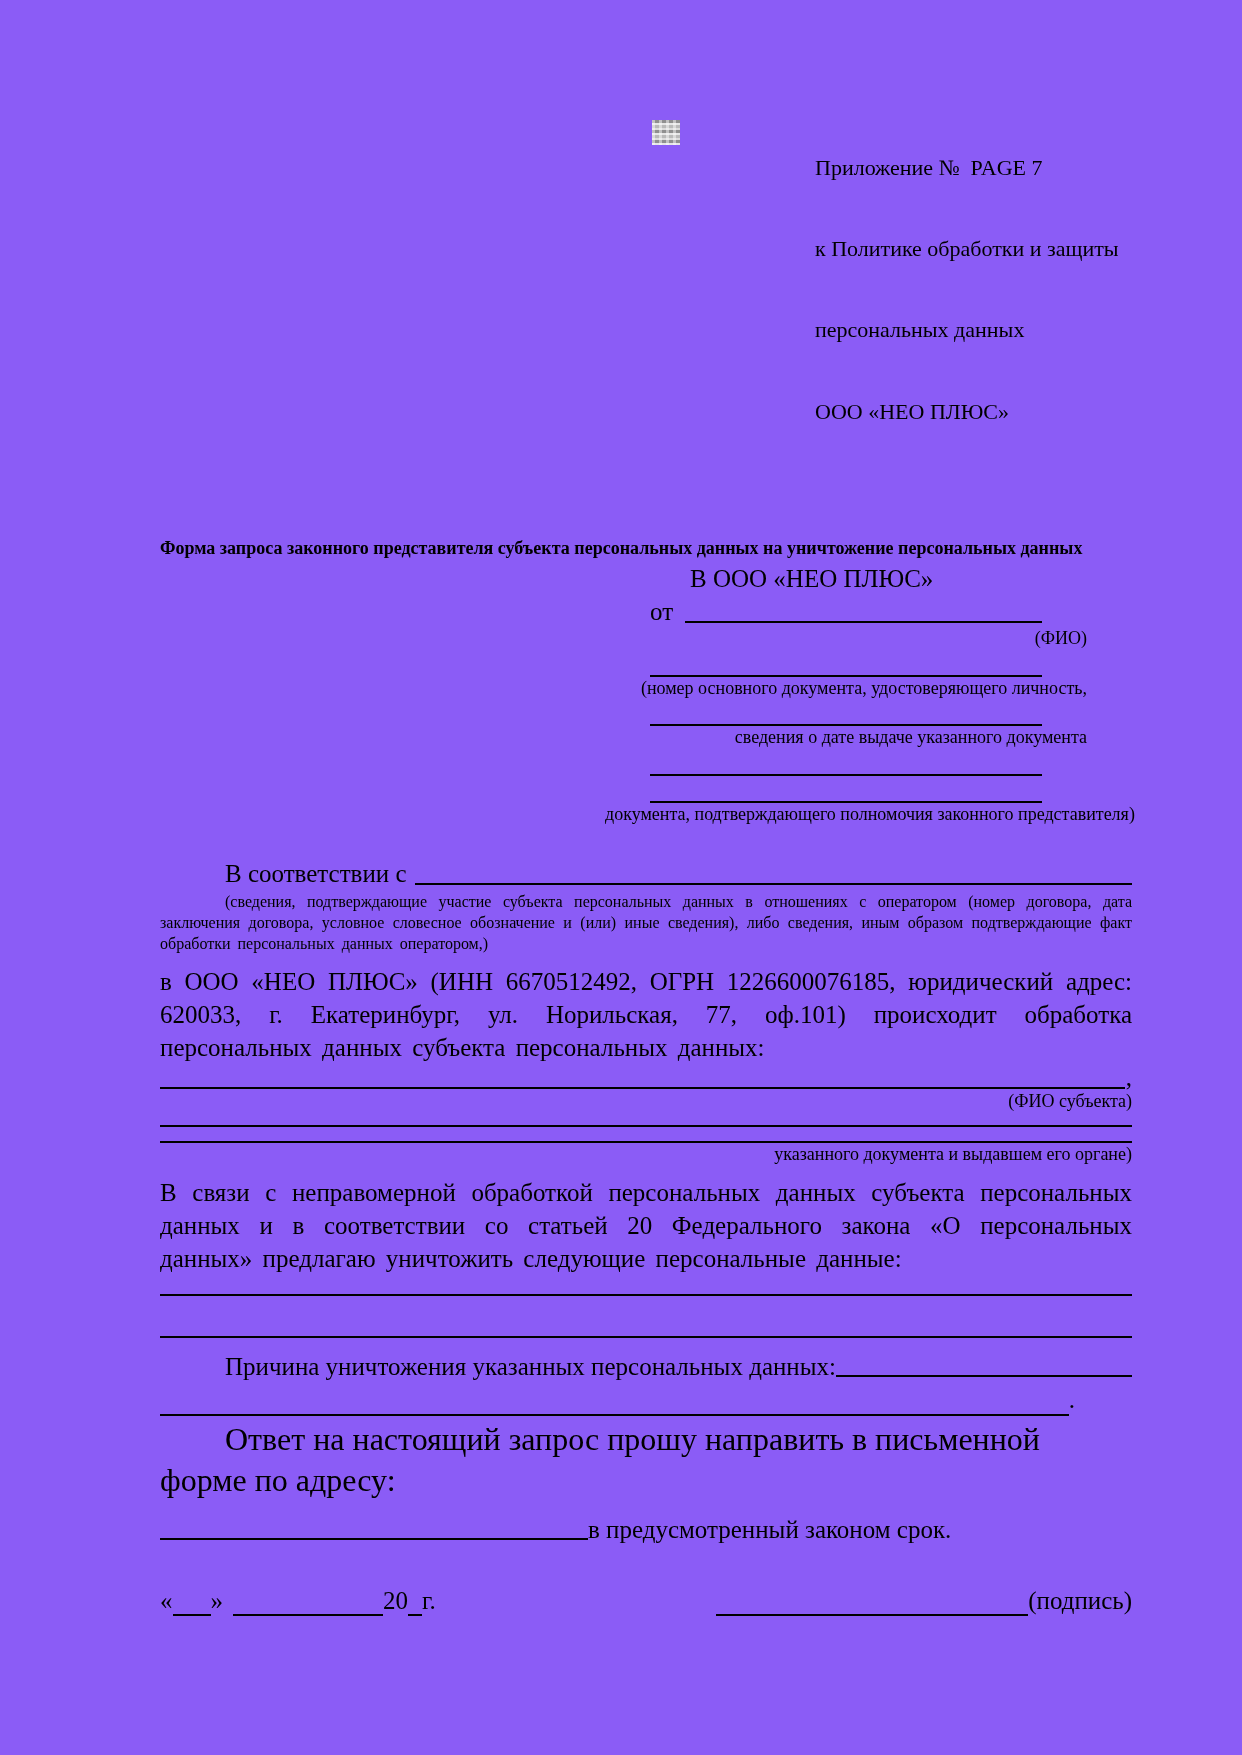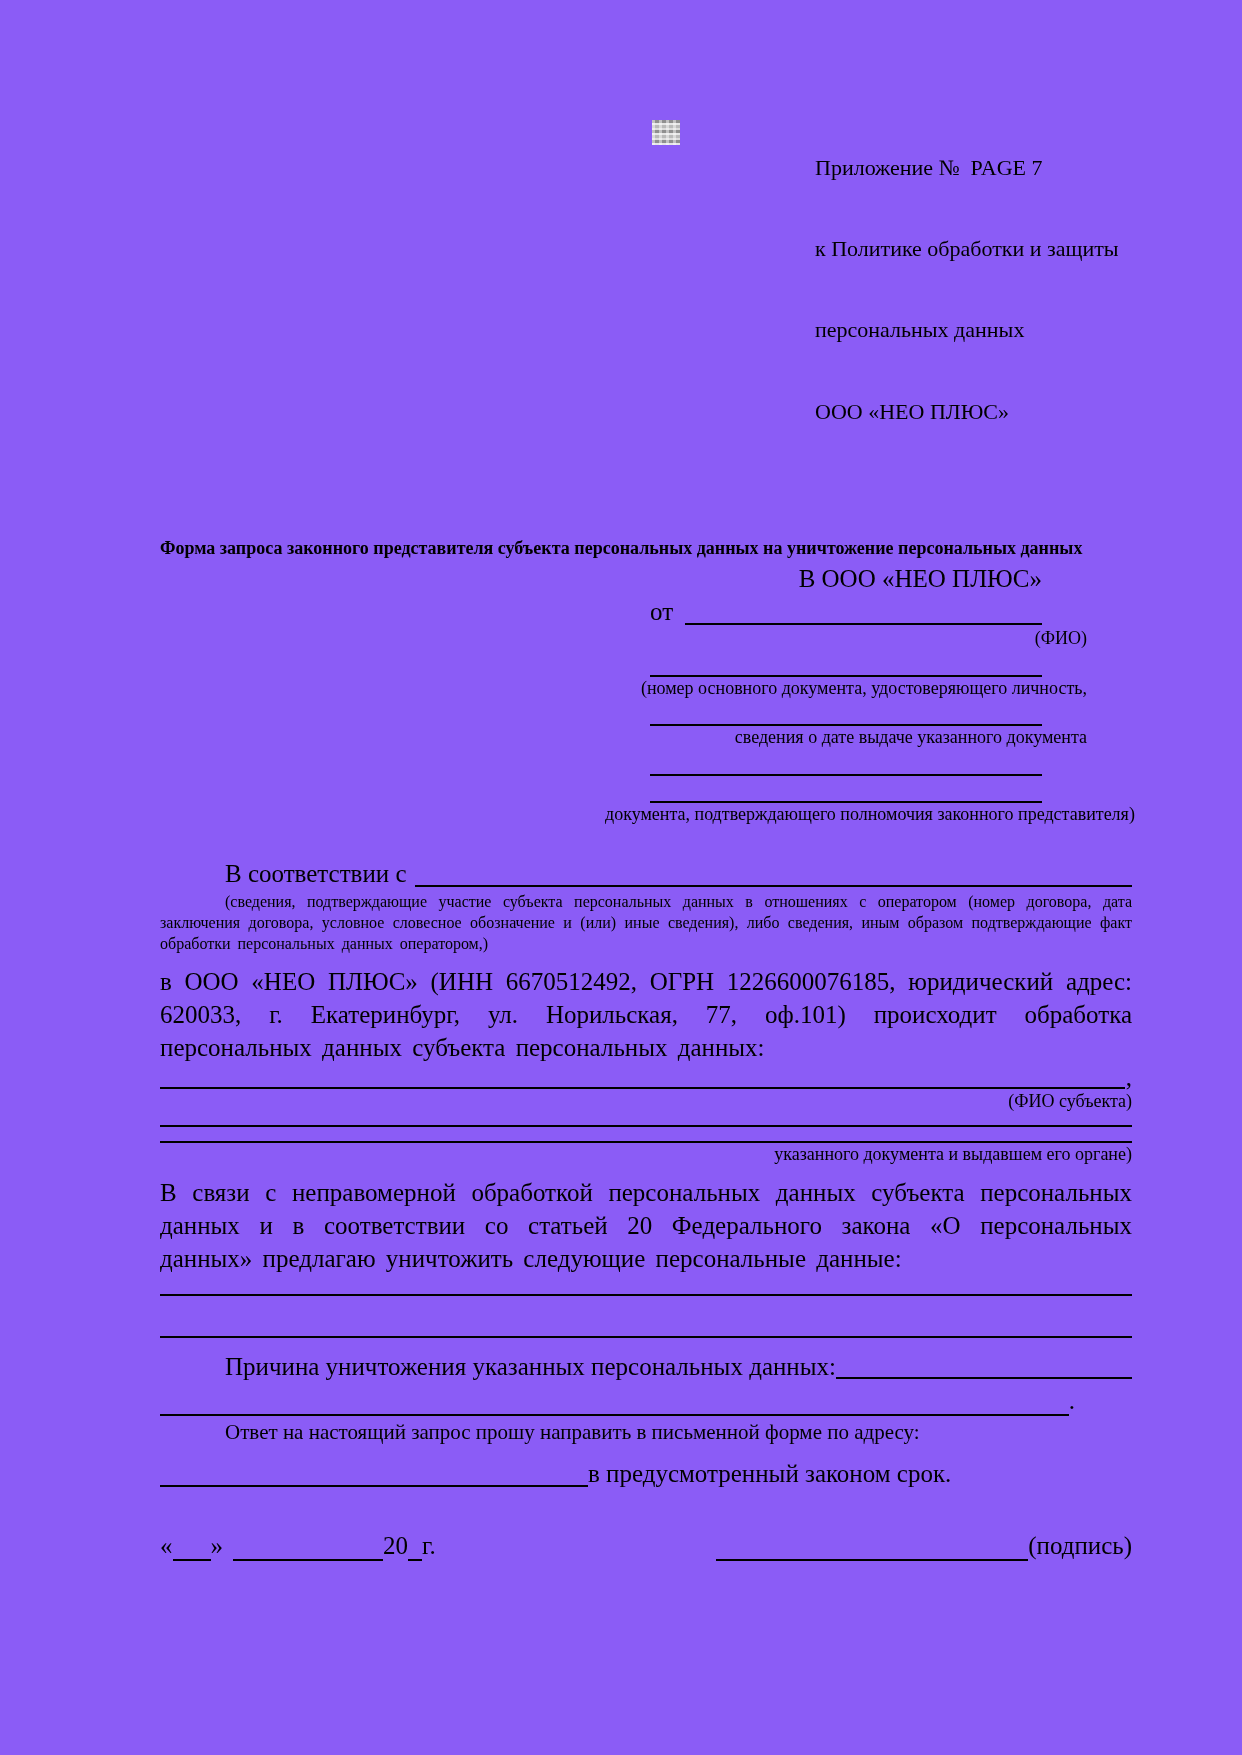--- a/index.html
+++ b/index.html
@@ -17,22 +17,22 @@
   .img-ph {
     position:absolute; left:652px; top:120px; width:28px; height:25px;
     background-image:
       repeating-linear-gradient(90deg, rgba(255,255,255,.45) 0 3px, rgba(255,255,255,0) 3px 7px),
       repeating-linear-gradient(180deg, #8f8f8f 0 3px, #e6e6e6 3px 5px, #b9b9b9 5px 8px, #dcdcdc 8px 10px);
   }
   .appendix { margin-left:655px; width:310px; font-size:22px; line-height:1.23; white-space:pre-wrap; }
   .title { margin-top:58px; font-size:18px; font-weight:bold; text-align:left; line-height:1.3; }
 
   .addressee { margin-left:490px; width:392px; margin-top:4px; font-size:25px; line-height:1.2; }
-  .addressee .to { padding-left:40px;text-align:right; }
-  .row { display:flex; align-items:center; }
+  .addressee .to { padding-left:40px; }
+  .row { display:flex; align-items:flex-start; }
   .from-row { margin-top:3px; }
   .from-row .label { padding-right:12px; }
   .fill { flex:1 1 auto; border-bottom:2px solid #000; height:26px; }
   .cap { font-size:18px; line-height:1.2; text-align:right; margin-top:1px; }
   .addressee .cap { white-space:nowrap; margin-left:-45px; margin-right:-45px; }
   .blank { border-bottom:2px solid #000; }
   .addressee .blank { height:18px; margin-top:9px; }
 
   .according { margin-top:34px; font-size:25px; line-height:1.2; }
   .indent { flex:0 0 65px; }
@@ -44,21 +44,21 @@
   .subject-row .fill { height:24px; }
   .comma { line-height:1; padding-left:1px; }
   .body-blank1 { height:15px; }
   .body-blank2 { height:16px; }
   .tall1 { height:20px; }
   .tall2 { height:42px; }
   .reason-row { margin-top:13px; font-size:25px; line-height:1.25; }
   .reason2 { margin-top:4px; font-size:25px; }
   .u { display:inline-block; border-bottom:2px solid #000; height:24px; vertical-align:bottom; }
   .u-wide { width:93.5%; height:30px; }
-  .reply-p { margin-top:3px; font-size:21px; line-height:1.3; text-indent:65px; }
+  .reply-p { margin-top:3px; font-size:32px; line-height:1.3; text-indent:65px; }
   .reply2 { margin-top:12px; font-size:25px; line-height:1.3; }
   .u-addr { width:428px; height:26px; }
   .footer { margin-top:40px; display:flex; justify-content:space-between; align-items:flex-end;
             font-size:25px; line-height:1.2; }
   .dategrp, .siggrp { display:flex; align-items:flex-end; }
   .u38 { width:38px; } .u150 { width:150px; margin-left:10px; } .u14 { width:14px; } .u310 { width:312px; }
 </style>
 </head>
 <body>
 

